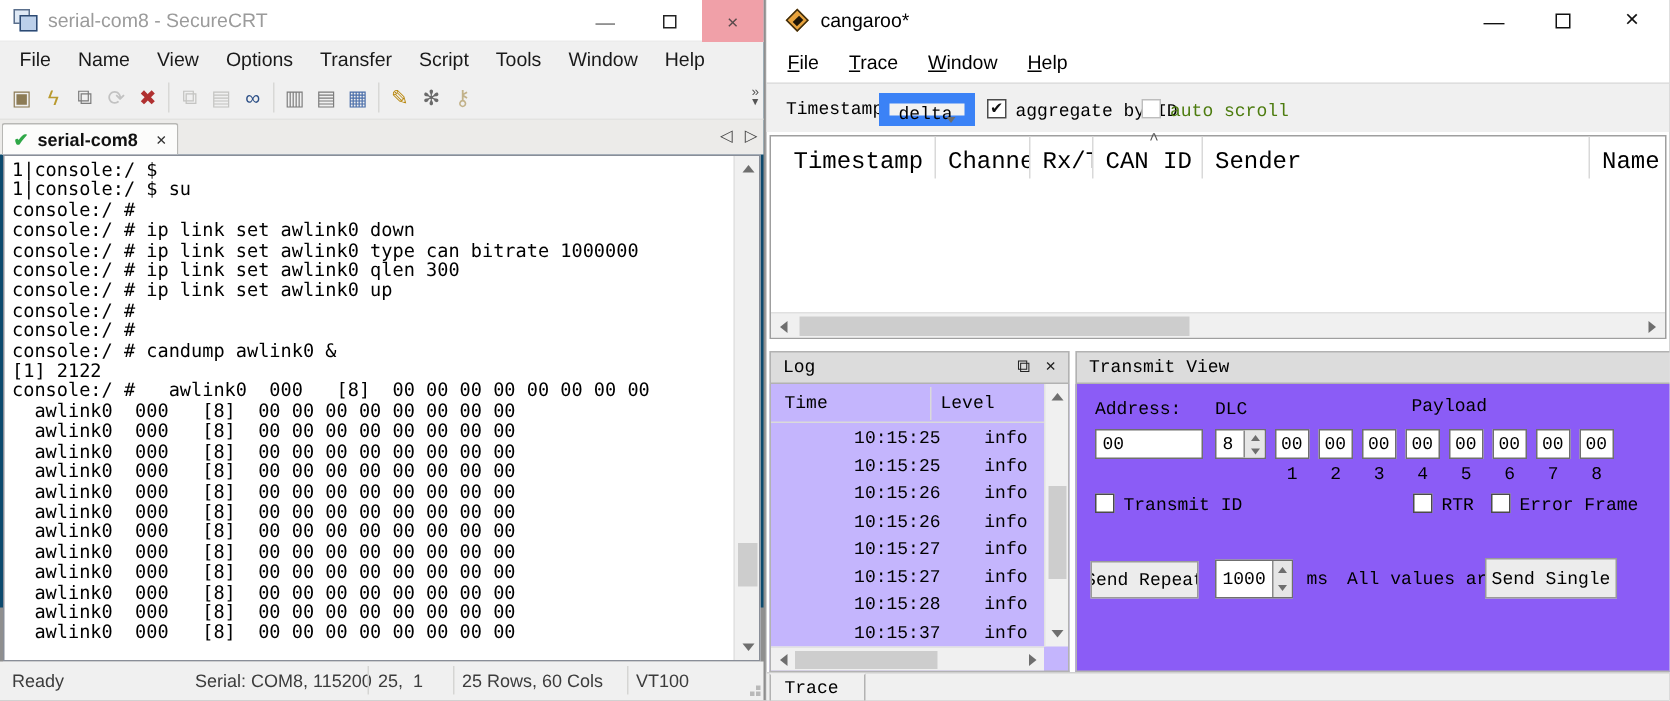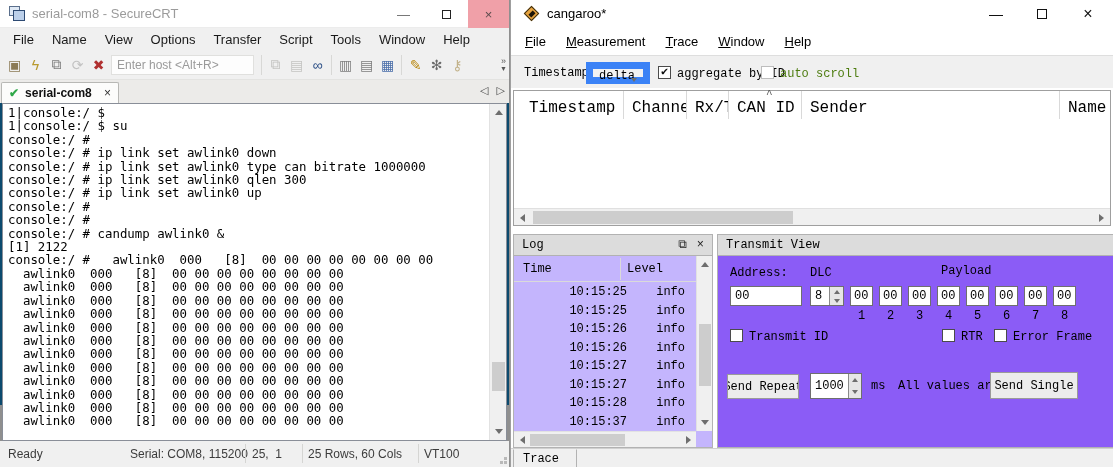--- a/index.html
+++ b/index.html
@@ -154,21 +154,20 @@
       </div>
 
     <div class="crt-toolbar">
       <span id="crt-tb-g0" style="display:flex">
           <span class="tb-icon" style="color: rgb(140, 123, 85);">▣</span>
           <span class="tb-icon" style="color: rgb(185, 154, 46);">ϟ</span>
           <span class="tb-icon" style="color: rgb(125, 125, 125);">⧉</span>
           <span class="tb-icon" style="color: rgb(194, 194, 194);">⟳</span>
           <span class="tb-icon" style="color: rgb(176, 48, 48);">✖</span>
         </span>
-      <input class="host-input" placeholder="Enter host &lt;Alt+R&gt;" style="">
       <span class="tb-sep"></span>
       <span id="crt-tb-g1" style="display:flex">
           <span class="tb-icon" style="color: rgb(196, 196, 194);">⧉</span>
           <span class="tb-icon" style="color: rgb(196, 196, 194);">▤</span>
           <span class="tb-icon" style="color: rgb(44, 79, 134);">∞</span>
         </span>
       <span class="tb-sep"></span>
       <span id="crt-tb-g2" style="display:flex">
           <span class="tb-icon" style="color: rgb(125, 125, 125);">▥</span>
           <span class="tb-icon" style="color: rgb(125, 125, 125);">▤</span>
@@ -236,21 +235,20 @@
         <div class="cg-cap">—</div>
         <div class="cg-cap">
             <div class="maxbox"></div>
           </div>
         <div class="cg-cap" style="font-size:16px">×</div>
       </div>
     </div>
 
     <div class="cg-menubar">
         <span class="cg-menu-item"><span class="u">F</span><span>ile</span></span>
-        <span class="cg-menu-item"><span class="u">M</span><span>easurement</span></span>
         <span class="cg-menu-item"><span class="u">T</span><span>race</span></span>
         <span class="cg-menu-item"><span class="u">W</span><span>indow</span></span>
         <span class="cg-menu-item"><span class="u">H</span><span>elp</span></span>
       </div>
 
     <div class="cg-toolbar">
       <span class="cg-ts-label">Timestamps:</span>
       <div class="cg-dropdown">
         <span>delta</span>
         <span class="dd-arrow tri tri-down" style="border-width:4px 3.5px 0 3.5px"></span>

